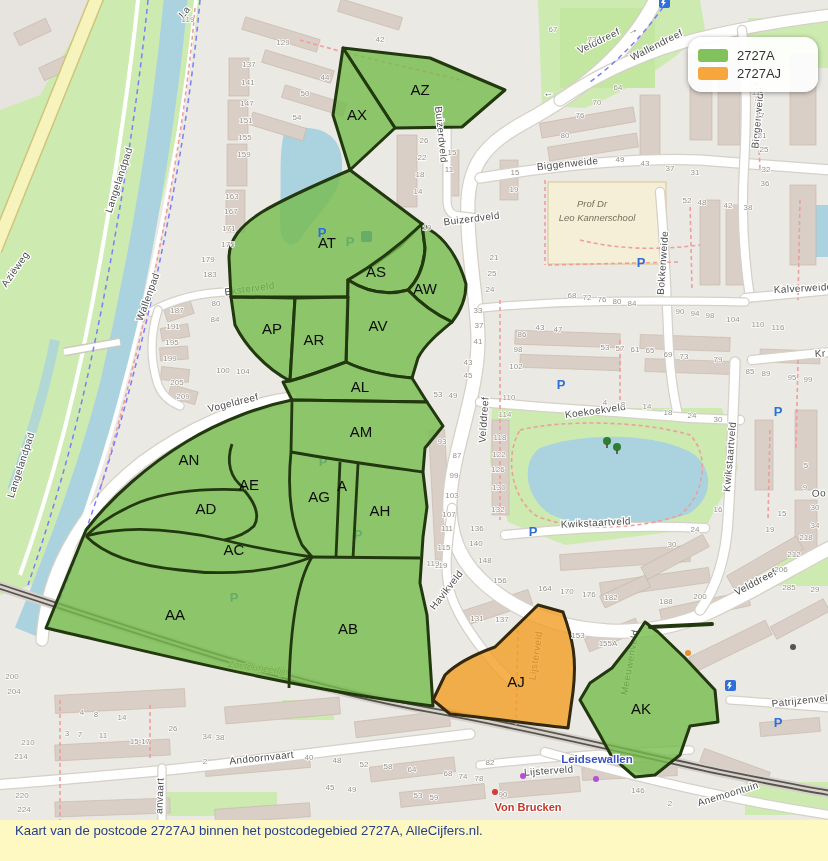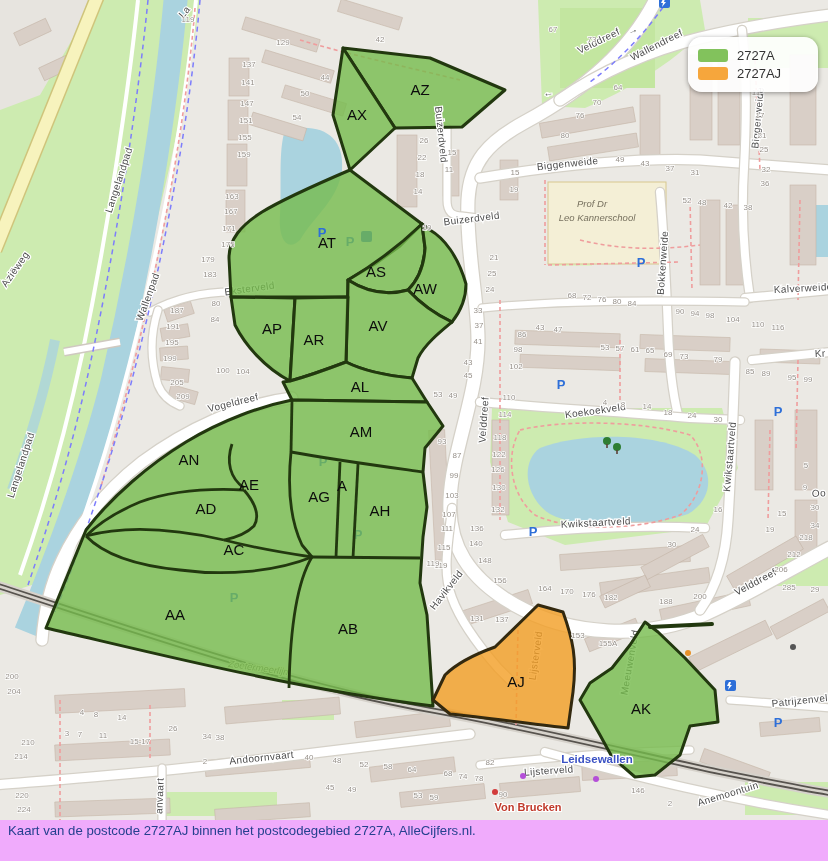--- a/index.html
+++ b/index.html
@@ -4,22 +4,22 @@
 <style>
   html,body{margin:0;padding:0;background:#fff;}
   .stage{position:relative;width:828px;height:861px;overflow:hidden;background:#fff;
          font-family:"Liberation Sans",sans-serif;}
   #map{position:absolute;left:0;top:0;}
   .legend{position:absolute;right:10px;top:16px;width:110px;background:rgba(255,255,255,.92);
           border-radius:14px;box-shadow:0 1px 5px rgba(0,0,0,.4);padding:8px 10px;z-index:5;margin-top:21px;}
   .legend-row{display:flex;align-items:center;margin:3px 0;}
   .legend-swatch{width:30px;height:13px;border-radius:3px;margin-right:9px;flex:0 0 auto;}
   .legend-label{font-size:13px;color:#333;}
-  .caption{position:absolute;left:0;top:820px;width:828px;height:41px;background:#f0abfc;
-           color:#25408f;font-size:13.2px;line-height:1.28;padding:3px 0 0 8px;box-sizing:border-box;}
+  .caption{position:absolute;left:0;top:820px;width:828px;height:41px;background:#fef9c3;
+           color:#25408f;font-size:13.2px;line-height:1.28;padding:3px 0 0 15px;box-sizing:border-box;}
   svg text{user-select:none;}
   .st-road{fill:#4d4d4d;font-size:10px;stroke:#ffffff;stroke-width:2.4px;paint-order:stroke;letter-spacing:.4px;}
   .st-station{fill:#3b52c4;font-size:11.5px;font-weight:bold;stroke:#fff;stroke-width:2.4px;paint-order:stroke;}
   .st-red{fill:#c0392b;font-size:11px;font-weight:bold;stroke:#fff;stroke-width:2.2px;paint-order:stroke;}
   .st-school{fill:#77715f;font-size:9.5px;font-style:italic;stroke:#f4efd6;stroke-width:2px;paint-order:stroke;}
   .st-num{fill:#97918a;font-size:8px;stroke:#fff;stroke-width:1.4px;paint-order:stroke;}
   .st-region{fill:#0c0c0c;font-size:15px;}
   .st-p{fill:#2e6fd8;font-size:13px;font-weight:bold;}
 </style>
 </head>

